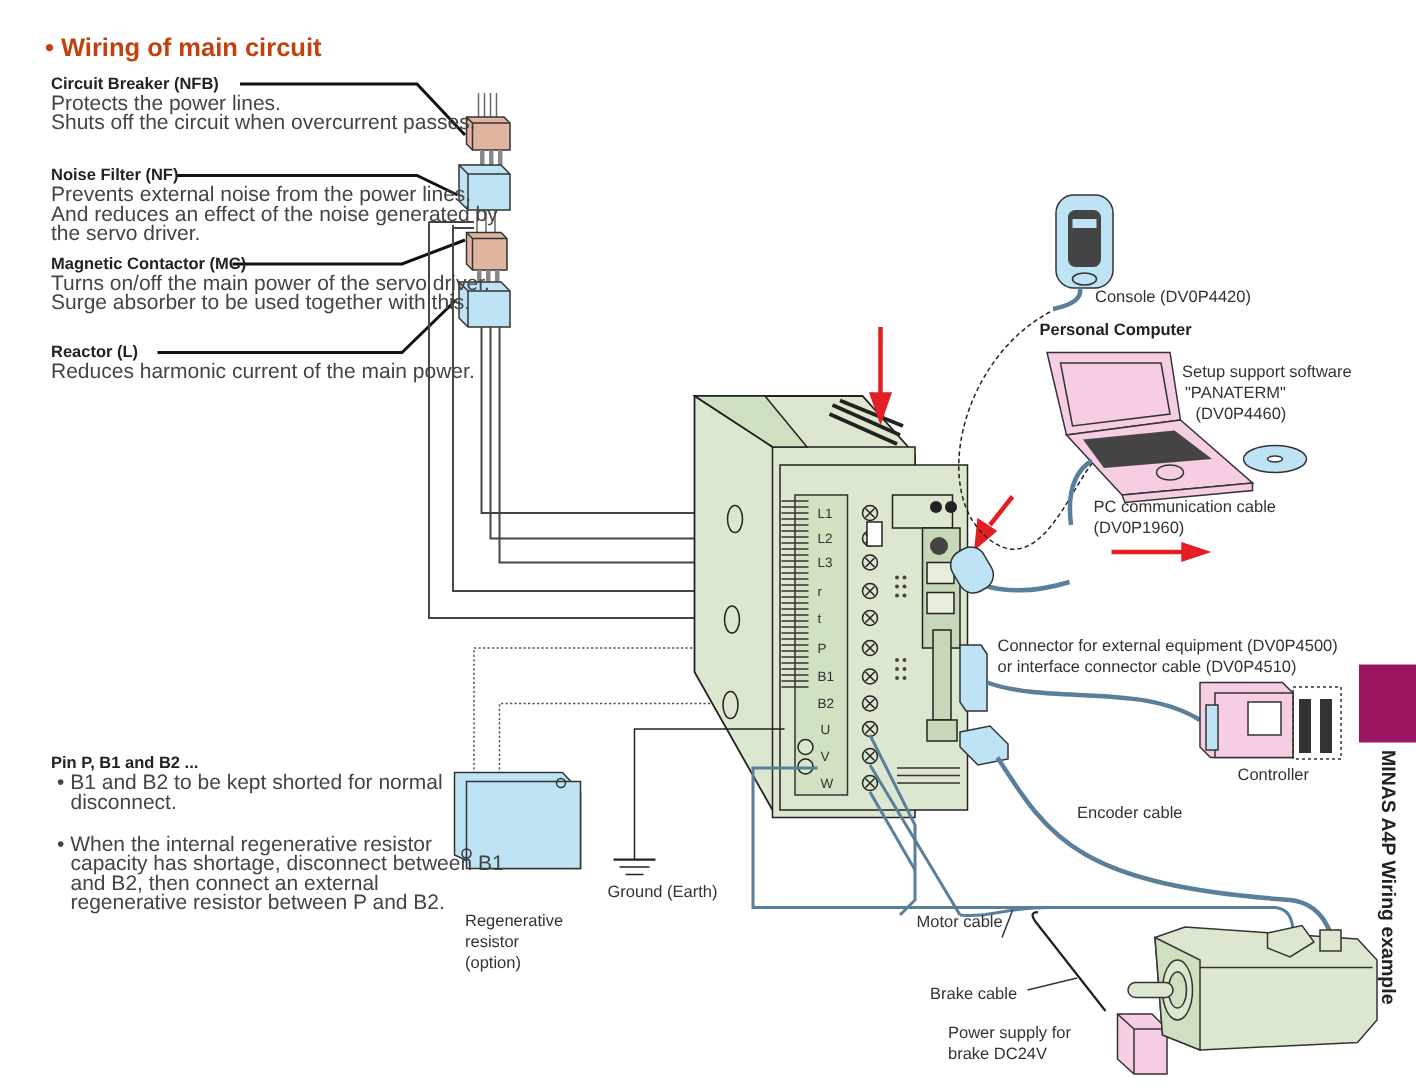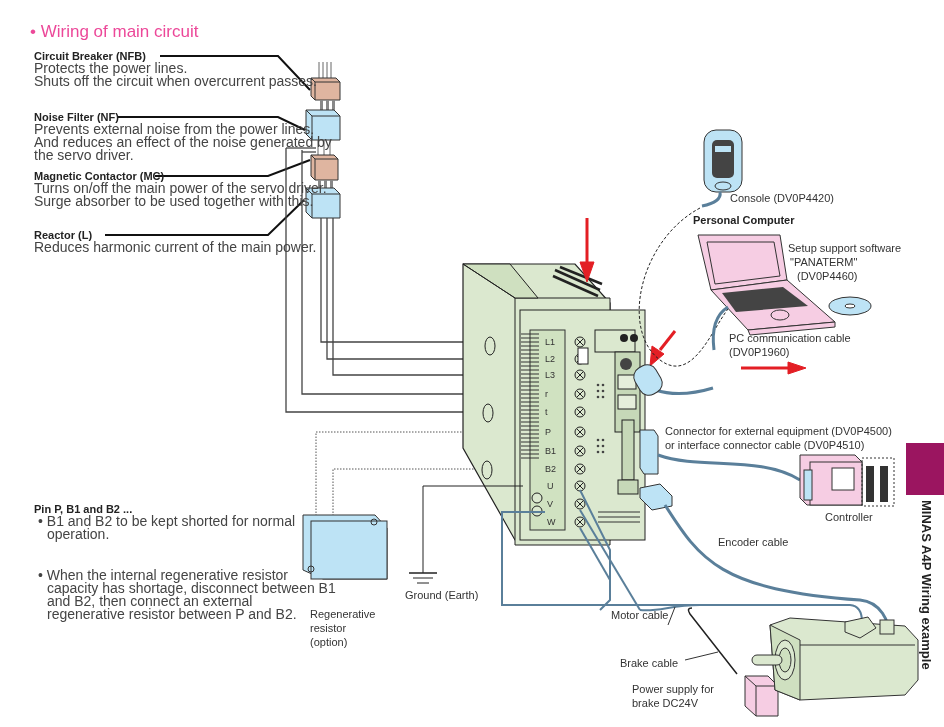--- a/index.html
+++ b/index.html
@@ -1,20 +1,20 @@
 <!DOCTYPE html>
 <html><head>
   <meta charset="utf-8">
   <style>
     html, body { margin: 0; padding: 0; background: #ffffff; }
     body { width: 944px; height: 727px; position: relative; overflow: hidden;
            font-family: "Liberation Sans", sans-serif; color: #333; }
     svg#diagram { position: absolute; left: 0; top: 0; }
     .abs { position: absolute; white-space: nowrap; }
-    .title { left: 30px; top: 22px; font-size: 17px; font-weight: normal; color: #ec4899; }
+    .title { left: 30px; top: 22px; font-size: 17px; font-weight: bold; color: #c2410c; }
     .hdr { font-size: 11px; font-weight: bold; color: #222; }
     .txt { font-size: 14px; color: #444; line-height: 13px; }
     .lbl { font-size: 11px; color: #333; line-height: 14px; }
     .side-bar { position: absolute; left: 906px; top: 443px; width: 38px; width: 38px; height: 52px; background: #9b1560; }
     .side-text { position: absolute; left: 908px; top: 500px; width: 36px; height: 224px;
                  writing-mode: vertical-rl; font-size: 13px; font-weight: bold; color: #222;
                  display: flex; align-items: center; justify-content: flex-start; }
     .pin { font-size: 9px; fill: #333; font-family: "Liberation Sans", sans-serif; }
   </style>
 </head>
@@ -335,22 +335,22 @@
 </div>
 
 <div class="abs" style="left:34px;top:229px">
   <div class="hdr">Reactor (L)</div>
   <div class="txt">Reduces harmonic current of the main power.</div>
 </div>
 
 <div class="abs" style="left:34px;top:503px">
   <div class="hdr">Pin P, B1 and B2 ...</div>
   <div class="txt" style="padding-left:4px">• B1 and B2 to be kept shorted for normal</div>
-  <div class="txt" style="padding-left:13px">operation.</div>
-  <div class="txt" style="padding-left:4px;margin-top:28px">• When the internal regenerative resistor</div>
+  <div class="txt" style="padding-left:13px">disconnect.</div>
+  <div class="txt" style="padding-left:4px;margin-top:15px">• When the internal regenerative resistor</div>
   <div class="txt" style="padding-left:13px">capacity has shortage, disconnect between B1</div>
   <div class="txt" style="padding-left:13px">and B2, then connect an external</div>
   <div class="txt" style="padding-left:13px">regenerative resistor between P and B2.</div>
 </div>
 
 <div class="abs lbl" style="left:730px;top:191px">Console (DV0P4420)</div>
 <div class="abs hdr" style="left:693px;top:214px">Personal Computer</div>
 <div class="abs lbl" style="left:788px;top:241px">
   <div>Setup support software</div>
   <div style="padding-left:2px">"PANATERM"</div>

